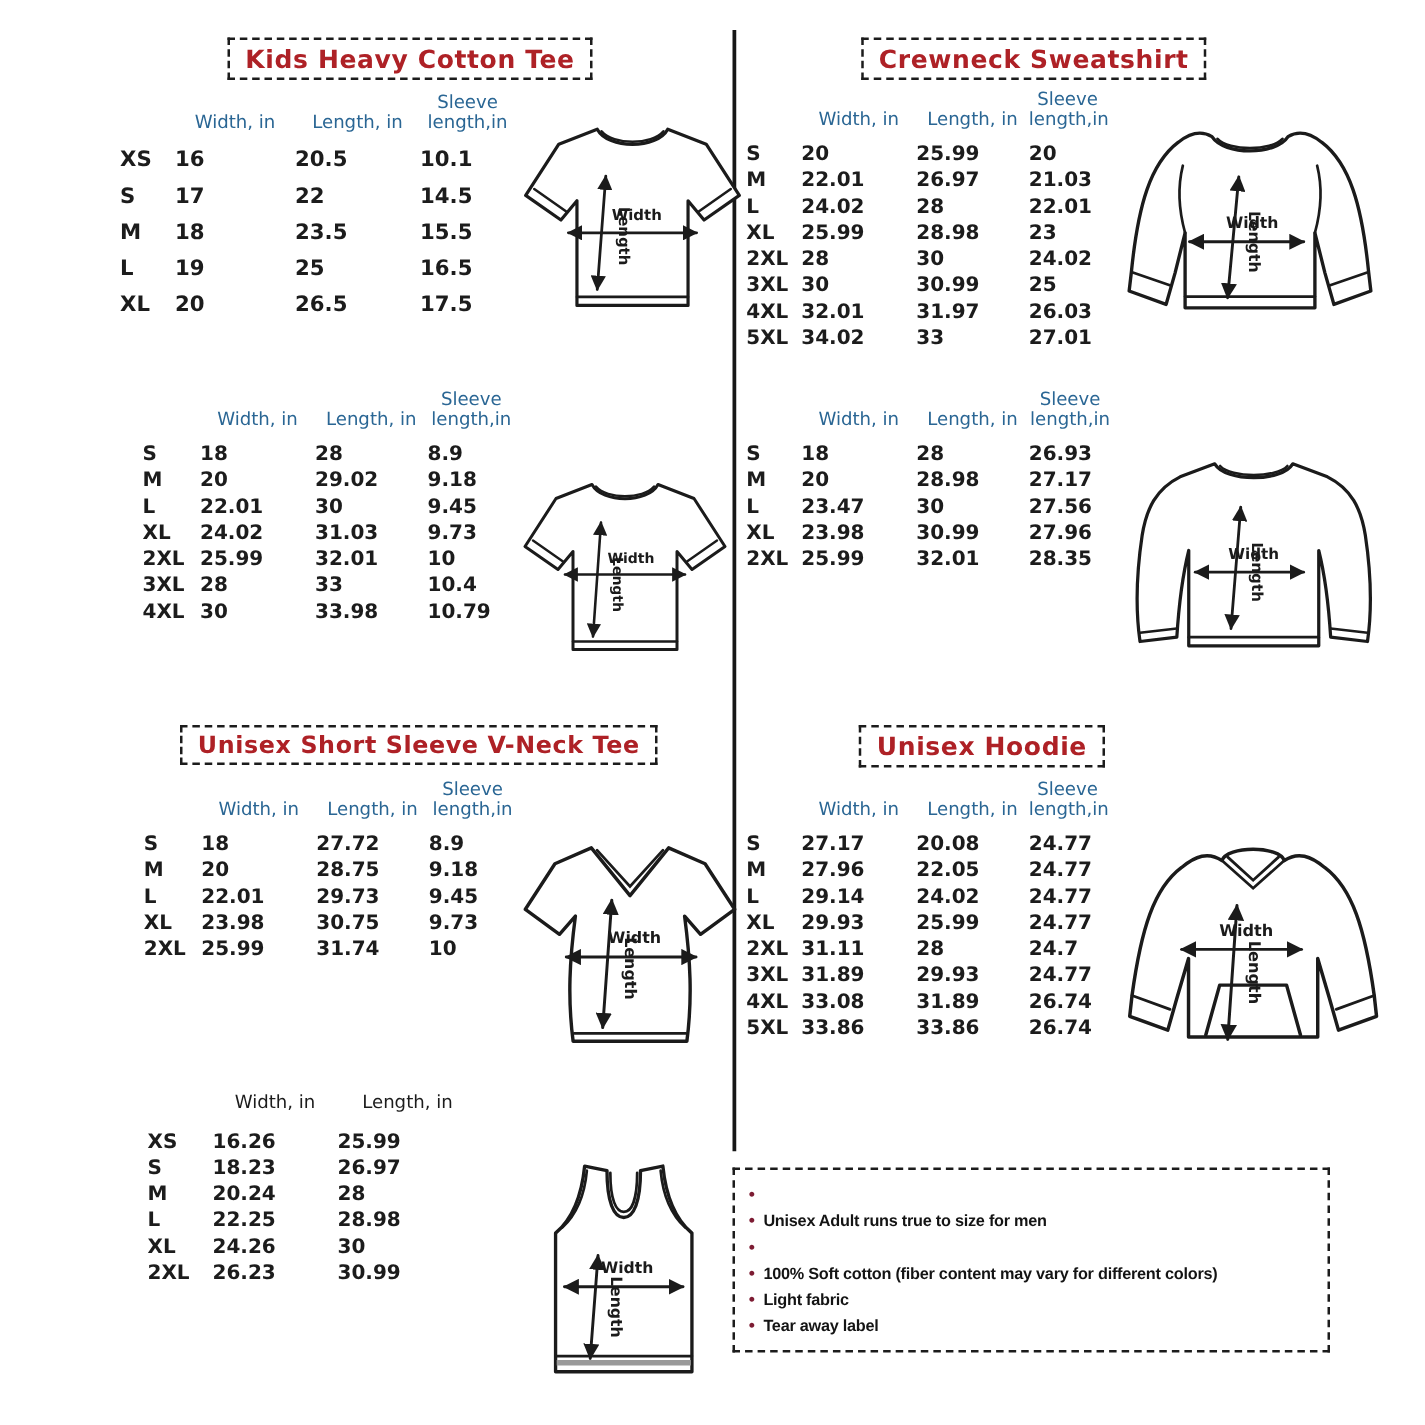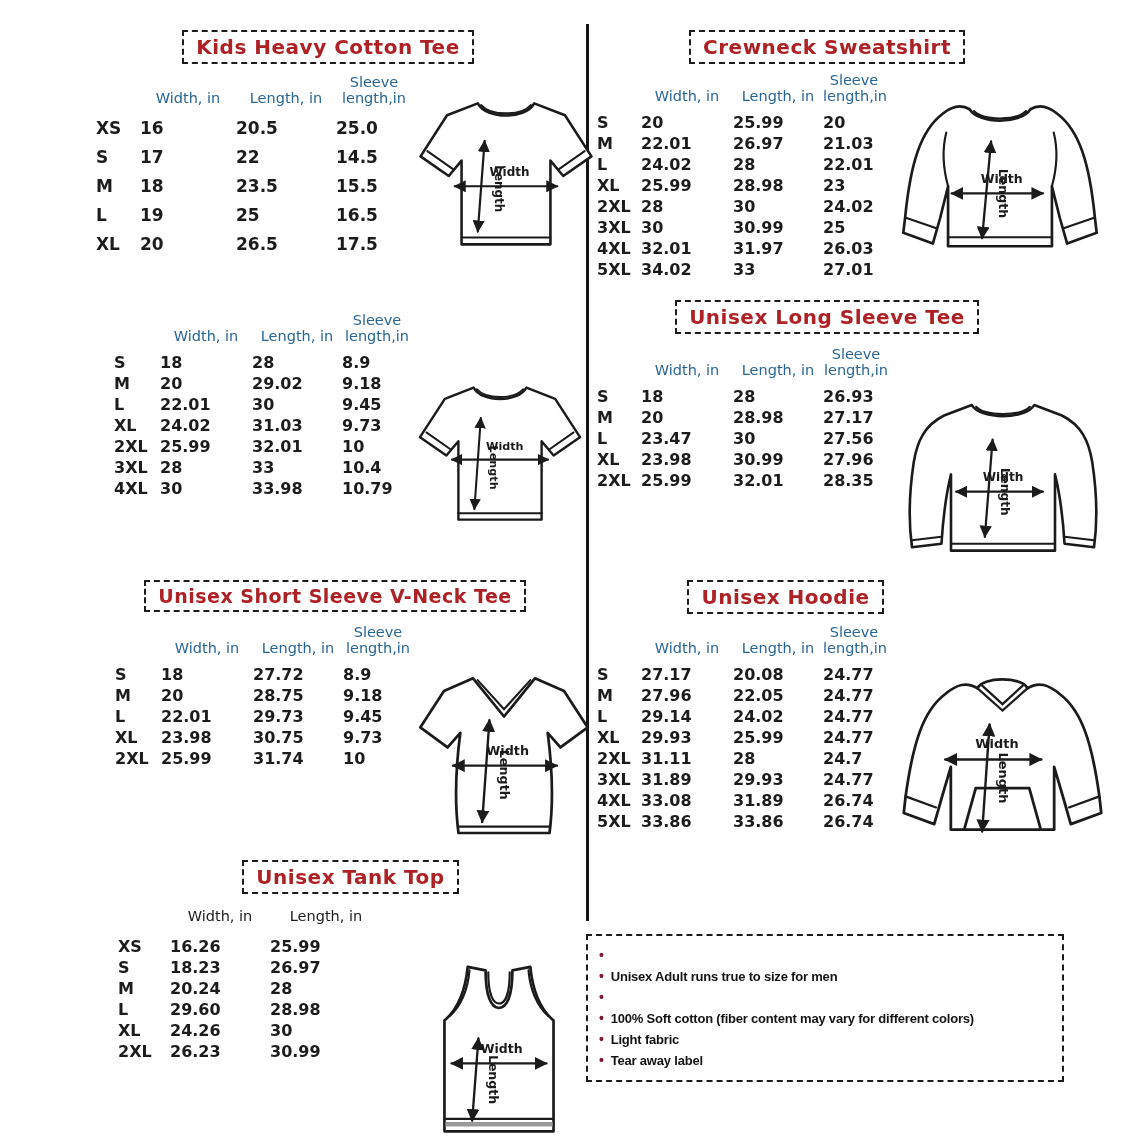--- a/index.html
+++ b/index.html
@@ -73,21 +73,21 @@
           <span class="h">Width, in</span>
           <span class="h">Length, in</span>
           <span class="h">Sleeve
 length,in</span>
         </div>
         <div class="tbody">
             <div class="trow">
               <span class="s">XS</span>
               <span class="v">16</span>
               <span class="v">20.5</span>
-              <span class="v">25.0</span>
+              <span class="v">10.1</span>
             </div>
             <div class="trow">
               <span class="s">S</span>
               <span class="v">17</span>
               <span class="v">22</span>
               <span class="v">14.5</span>
             </div>
             <div class="trow">
               <span class="s">M</span>
               <span class="v">18</span>
@@ -271,23 +271,20 @@
           <line class="arr" x1="50" y1="112" x2="170" y2="112" marker-start="url(#ah)" marker-end="url(#ah)"></line>
           <text class="alabel" x="116" y="100">Width</text>
           <line class="arr" x1="86" y1="60" x2="78" y2="174" marker-start="url(#ah)" marker-end="url(#ah)"></line>
           <text class="alabel" transform="translate(98,122) rotate(90)">Length</text>
         </svg>
       </div>
     </div>
   </section>
 
   <section class="panel" style="left:593px;top:300px;width:520px">
-    <div class="title-row" style="padding-right:52px">
-      <span class="tbox">Unisex Long Sleeve Tee</span>
-    </div>
     <div class="content" style="margin-top:12px">
       <div class="stable" style="--cols:46px 92px 90px 66px;margin-left:2px">
         <div class="thead">
           <span class="h"></span>
           <span class="h">Width, in</span>
           <span class="h">Length, in</span>
           <span class="h">Sleeve
 length,in</span>
         </div>
         <div class="tbody">
@@ -474,23 +471,20 @@
           <line class="arr" x1="58" y1="110" x2="162" y2="110" marker-start="url(#ah)" marker-end="url(#ah)"></line>
           <text class="alabel" x="114" y="98">Width</text>
           <line class="arr" x1="106" y1="72" x2="98" y2="188" marker-start="url(#ah)" marker-end="url(#ah)"></line>
           <text class="alabel" transform="translate(116,130) rotate(90)">Length</text>
         </svg>
       </div>
     </div>
   </section>
 
   <section class="panel" style="left:90px;top:860px;width:485px">
-    <div class="title-row" style="padding-left:36px">
-      <span class="tbox">Unisex Tank Top</span>
-    </div>
     <div class="content" style="margin-top:14px">
       <div class="stable tank-table" style="--cols:54px 100px 112px;margin-left:26px">
         <div class="thead" style="margin-bottom:12px">
           <span class="h"></span>
           <span class="h">Width, in</span>
           <span class="h">Length, in</span>
         </div>
         <div class="tbody">
             <div class="trow">
               <span class="s">XS</span>
@@ -502,21 +496,21 @@
               <span class="v">18.23</span>
               <span class="v">26.97</span>
             </div>
             <div class="trow">
               <span class="s">M</span>
               <span class="v">20.24</span>
               <span class="v">28</span>
             </div>
             <div class="trow">
               <span class="s">L</span>
-              <span class="v">29.60</span>
+              <span class="v">22.25</span>
               <span class="v">28.98</span>
             </div>
             <div class="trow">
               <span class="s">XL</span>
               <span class="v">24.26</span>
               <span class="v">30</span>
             </div>
             <div class="trow">
               <span class="s">2XL</span>
               <span class="v">26.23</span>

